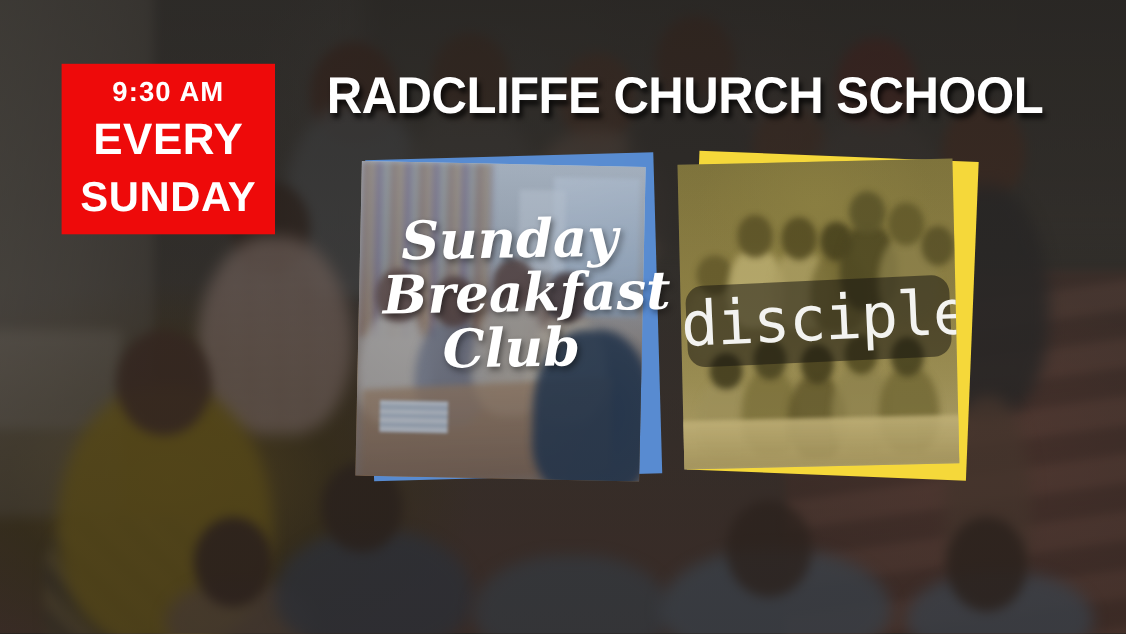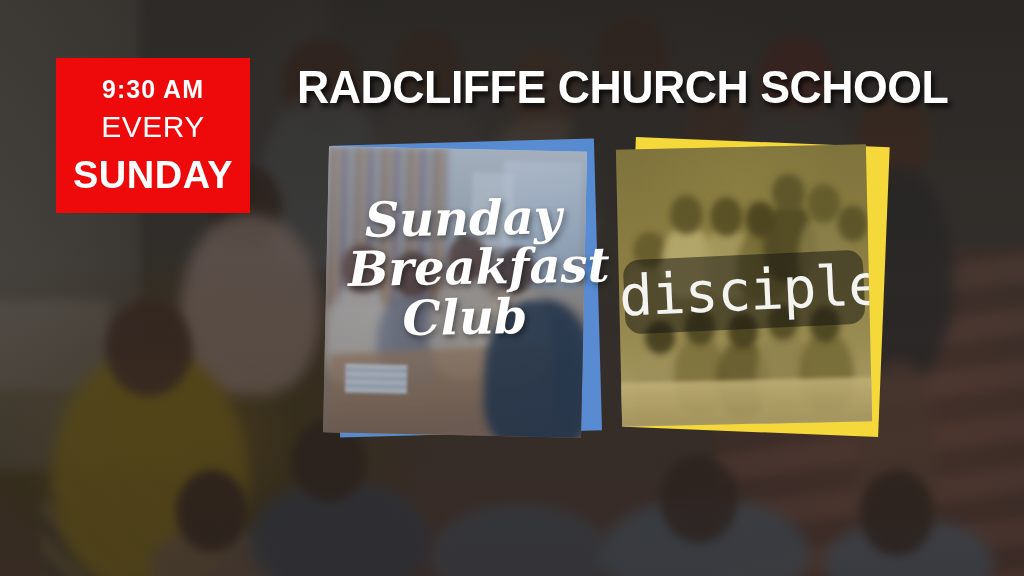--- a/index.html
+++ b/index.html
@@ -145,22 +145,22 @@
     text-align: right;
     line-height: 1;
   }
   .time-badge .t1 {
     font-size: 25px;
     font-weight: bold;
     letter-spacing: 1px;
     margin-bottom: 10px;
   }
   .time-badge .t2 {
-    font-size: 30px;
-    font-weight: normal;
+    font-size: 40px;
+    font-weight: bold;
     letter-spacing: .5px;
     margin-bottom: 14px;
   }
   .time-badge .t3 {
     font-size: 38px;
     font-weight: bold;
     letter-spacing: .5px;
   }
 
   

